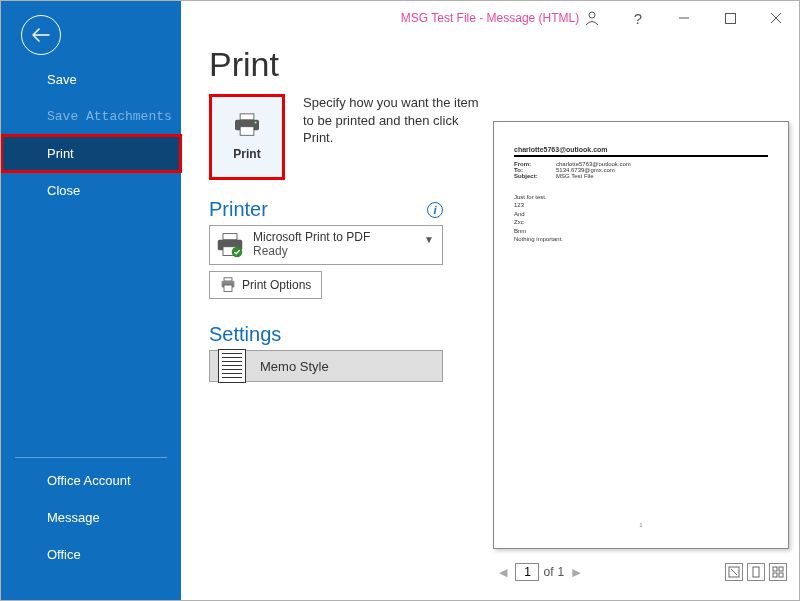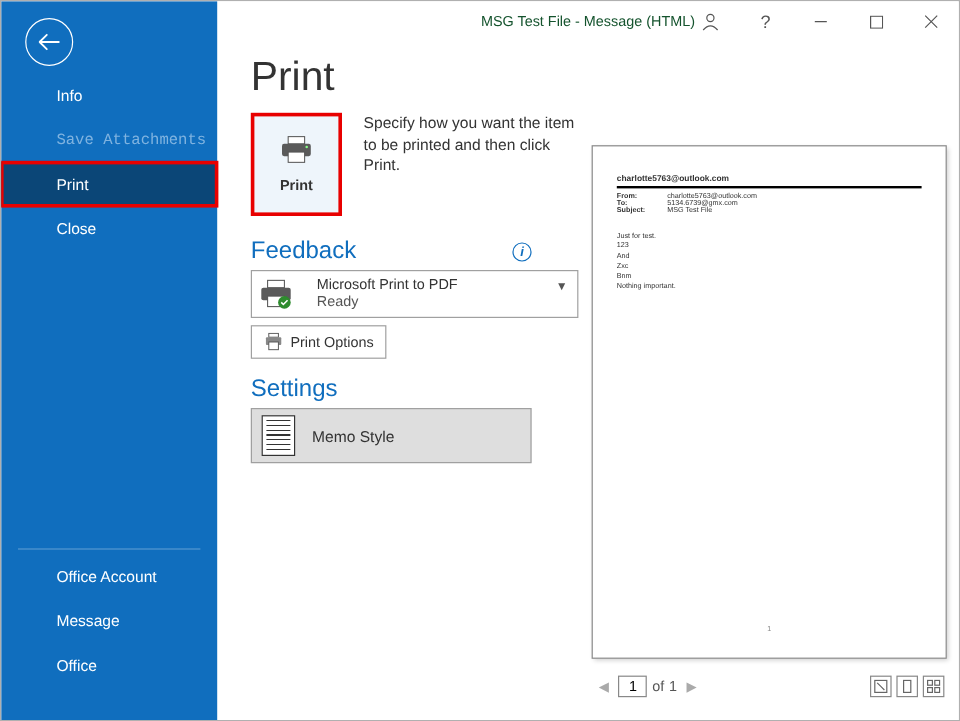--- a/index.html
+++ b/index.html
@@ -22,21 +22,21 @@
     display: flex;
     align-items: center;
     background: transparent;
     z-index: 5;
   }
   .titlebar .title-text {
     position: absolute;
     left: 50%;
     transform: translateX(-50%);
     font-size: 12px;
-    color: #14532d;
+    color: #ec4899;
   }
   .titlebar .window-controls {
     position: absolute;
     right: 0;
     display: flex;
   }
   .titlebar .wbtn {
     width: 46px;
     height: 28px;
     display: flex;
@@ -125,44 +125,44 @@
     justify-content: space-between;
     width: 234px;
   }
   .info-icon {
     width: 16px; height: 16px; border: 1.5px solid #106ebe; border-radius: 50%;
     display: flex; align-items: center; justify-content: center;
     color: #106ebe; font-size: 11px; font-style: italic; font-weight: bold;
     cursor: pointer;
   }
   .printer-select {
-    width: 273px; height: 40px;
+    width: 234px; height: 40px;
     border: 1px solid #a0a0a0;
     background: #fff;
     display: flex; align-items: center;
     padding: 0 6px;
-    gap: 20px;
+    gap: 9px;
     cursor: pointer;
     margin-bottom: 6px;
     position: relative;
   }
   .printer-select .chev { position: absolute; right: 8px; top: 8px; font-size: 10px; color: #555;}
   .printer-lines { line-height: 1.15; font-size: 12px; }
   .printer-lines .status { color: #555; }
   .print-options-btn {
     border: 1px solid #a0a0a0;
     background: #fff;
     padding: 5px 10px;
     display: inline-flex; align-items: center; gap: 6px;
     font-size: 12px;
     cursor: pointer;
-    margin-bottom: 14px;
+    margin-bottom: 24px;
   }
   .settings-tile {
-    width: 234px; height: 46px;
+    width: 234px; height: 32px;
     border: 1px solid #a0a0a0;
     background: #dedede;
     display: flex; align-items: center;
     padding: 0 8px; gap: 14px;
     cursor: pointer;
   }
   .memo-icon {
     width: 28px; height: 34px; background: #fff; border: 1px solid #333;
     position: relative;
   }
@@ -221,21 +221,21 @@
 </style>
 </head>
 <body>
 
 <div class="sidebar">
   <div class="back">
     <svg width="18" height="14" viewBox="0 0 18 14">
       <path d="M7 1 L1 7 L7 13 M1 7 H17" stroke="#fff" stroke-width="1.5" fill="none" stroke-linecap="round" stroke-linejoin="round"></path>
     </svg>
   </div>
-  <div class="item"><span>Info</span></div>
+  <div class="item"><span>Save</span></div>
   <div class="item disabled"><span>Save Attachments</span></div>
   <div class="item selected highlight"><span>Print</span></div>
   <div class="item"><span>Close</span></div>
 
   <div class="bottom-group">
     <div class="divider"></div>
     <div class="item"><span>Office Account</span></div>
     <div class="item"><span>Message</span></div>
     <div class="item"><span>Office</span></div>
   </div>
@@ -299,21 +299,21 @@
         <rect x="2" y="8" width="28" height="12" rx="2" fill="#5a5a5a"></rect>
         <rect x="8" y="16" width="16" height="10" fill="#fff" stroke="#555"></rect>
         <circle cx="26" cy="11" r="1.2" fill="#8f8"></circle>
       </svg>
       <div class="lbl">Print</div>
     </div>
     <div class="print-desc">Specify how you want the item to be printed and then click Print.</div>
   </div>
 
   <div class="section-head">
-    <span>Feedback</span>
+    <span>Printer</span>
     <span class="info-icon">i</span>
   </div>
 
   <div class="printer-select">
     <svg width="28" height="26" viewBox="0 0 32 28">
       <rect x="8" y="1" width="16" height="7" fill="#fff" stroke="#555"></rect>
       <rect x="2" y="8" width="28" height="12" rx="2" fill="#5a5a5a"></rect>
       <rect x="8" y="16" width="16" height="10" fill="#fff" stroke="#555"></rect>
       <circle cx="24" cy="22" r="6" fill="#2e8b2e"></circle>
       <path d="M21 22 l2 2 l4 -4" stroke="#fff" stroke-width="1.5" fill="none"></path>

